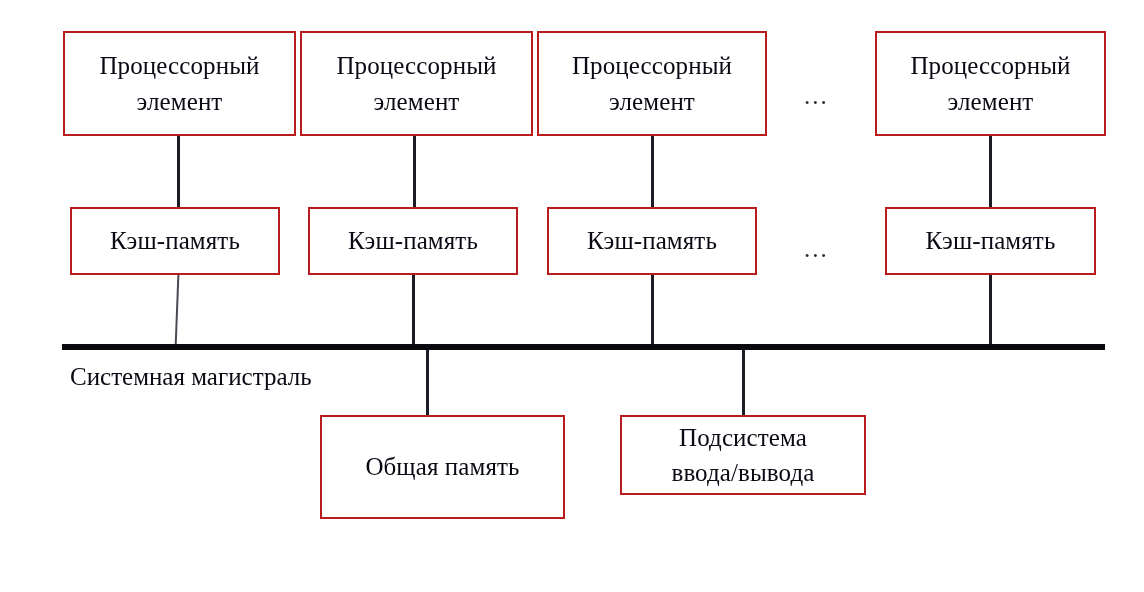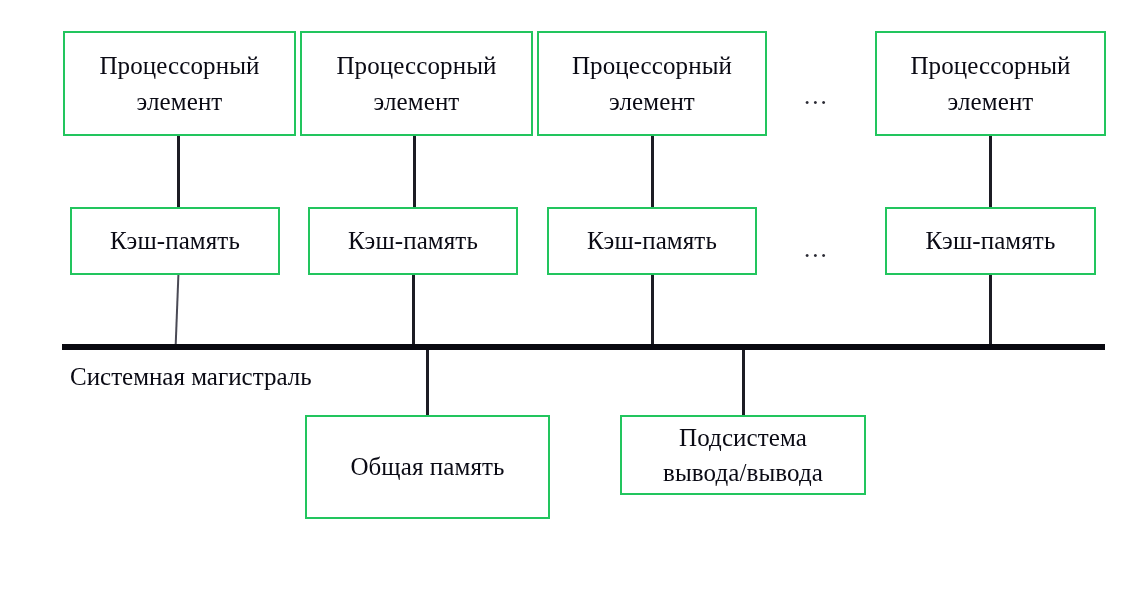--- a/index.html
+++ b/index.html
@@ -12,21 +12,21 @@
     width: 1144px;
     height: 592px;
     background: #ffffff;
     font-family: "Liberation Serif", "DejaVu Serif", serif;
     color: #0a0a14;
     overflow: hidden;
   }
   .node {
     position: absolute;
     box-sizing: border-box;
-    border: 2px solid #22c55e;
+    border: 2px solid #b91c1c;
     background: #ffffff;
     display: flex;
     flex-direction: column;
     align-items: center;
     justify-content: center;
     text-align: center;
     line-height: 1.30;
     font-size: 25px;
     letter-spacing: 0.1px;
     z-index: 3;
@@ -118,22 +118,22 @@
   <div class="connector" style="left:651px; top:275px; width:3px; height:72px;"></div>
   <div class="connector" style="left:989px; top:275px; width:3px; height:72px;"></div>
 
   <div class="bus" style="left:62px; top:344px; width:1043px; height:6px;"></div>
 
   <div class="bus-label" style="left:70px; top:364px;text-align:right;">Системная магистраль</div>
 
   <div class="connector" style="left:426px; top:349px; width:3px; height:67px;"></div>
   <div class="connector" style="left:742px; top:349px; width:3px; height:67px;"></div>
 
-  <div class="node" style="left:305px; top:415px; width:245px; height:104px;">
+  <div class="node" style="left:320px; top:415px; width:245px; height:104px;">
     <span class="ln">Общая память</span>
   </div>
 
   <div class="node two-line" style="left:620px; top:415px; width:246px; height:80px;">
     <span class="ln">Подсистема</span>
-    <span class="ln">вывода/вывода</span>
+    <span class="ln">ввода/вывода</span>
   </div>
 
 </div>
 
 </body></html>

